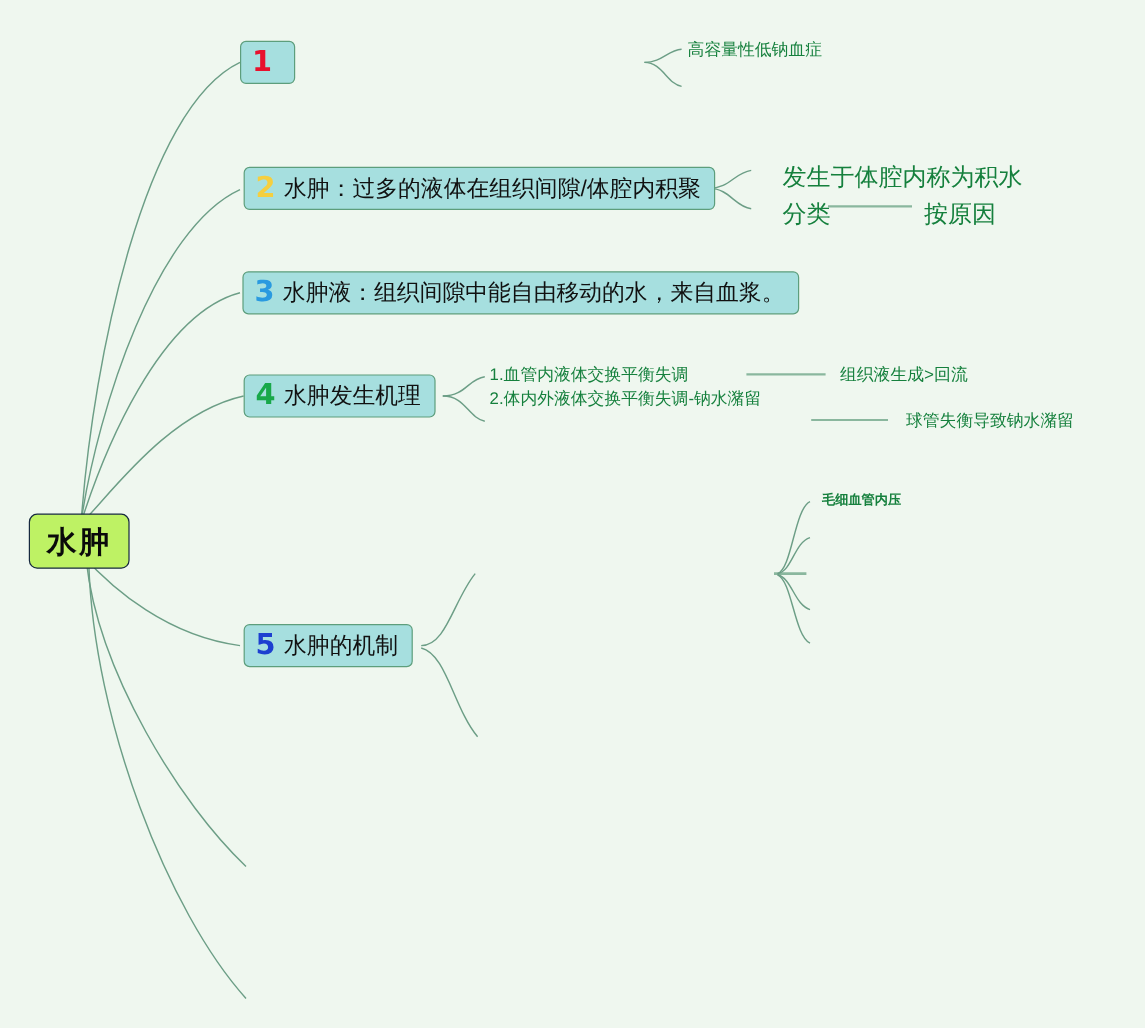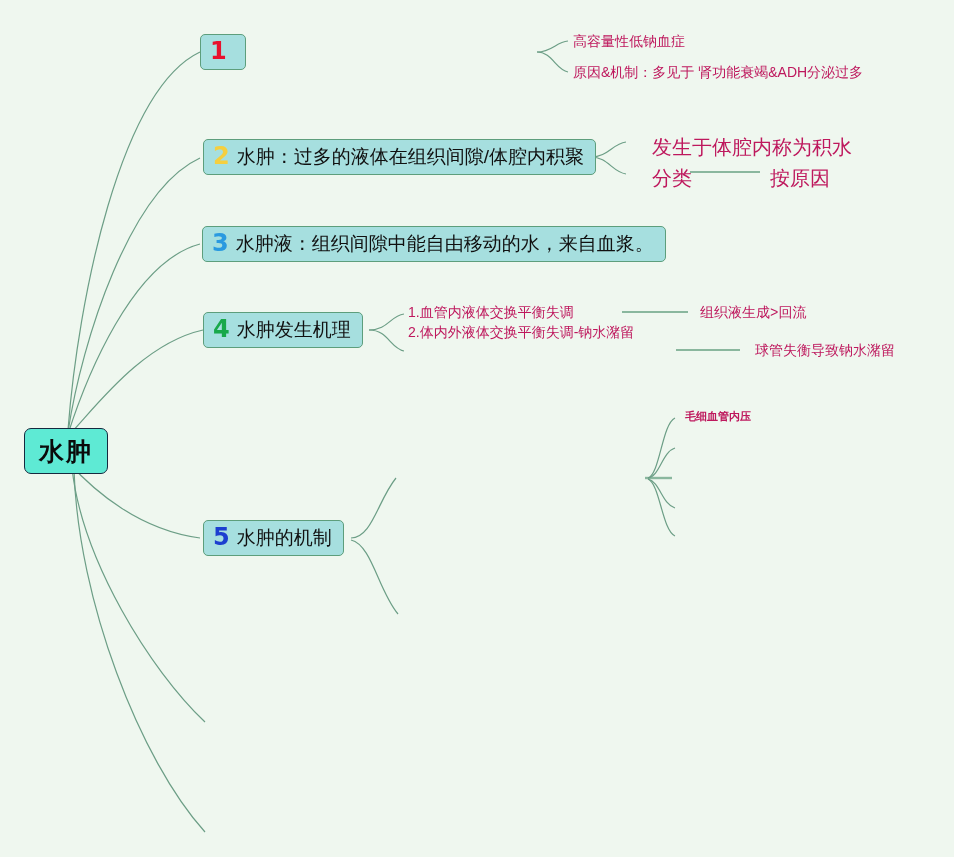--- a/index.html
+++ b/index.html
@@ -25,21 +25,21 @@
   }
   .node {
     position: absolute;
     box-sizing: border-box;
     display: flex;
     align-items: center;
     white-space: nowrap;
   }
   
   #root-node {
-    background: #5eead4;
+    background: #bef264;
     border: 1px solid #16293f;
     border-radius: 7px;
     padding: 0 14px;
     height: 46px;
     justify-content: center;
   }
   #root-node .root-label {
     color: #0a0a0a;
     font-size: 25px;
     font-weight: bold;
@@ -69,21 +69,21 @@
   }
   .num-1 { color: #e8112d; }
   .num-2 { color: #f5cf3f; }
   .num-3 { color: #2a9ae0; }
   .num-4 { color: #18a84a; }
   .num-5 { color: #1c3fd0; }
   
   .leaf {
     position: absolute;
     white-space: nowrap;
-    color: #be185d;
+    color: #15803d;
     font-size: 14px;
   }
   .leaf.sz15 { font-size: 20px; }
   .leaf.sz16 { font-size: 11px; font-weight: bold; }
 </style>
 </head>
 <body>
 
 <div id="mindmap-canvas">
 
@@ -124,21 +124,20 @@
   </svg>
 
   <div class="node" id="root-node" style="left:24px; top:428px;">
     <span class="root-label">水肿</span>
   </div>
 
   <div class="node branch-box" style="left:200px; top:34px;">
     <span class="branch-num num-1">1</span>
   </div>
   <div class="leaf" style="left:573px; top:33px;"><span>高容量性低钠血症</span></div>
-  <div class="leaf" style="left:573px; top:64px;"><span>原因&amp;机制：多见于 肾功能衰竭&amp;ADH分泌过多</span></div>
 
   <div class="node branch-box" style="left:203px; top:139px;">
     <span class="branch-num num-2">2</span>
     <span class="branch-text">水肿：过多的液体在组织间隙/体腔内积聚</span>
   </div>
   <div class="leaf sz15" style="left:652px; top:134px;"><span>发生于体腔内称为积水</span></div>
   <div class="leaf sz15" style="left:652px; top:165px;"><span>分类</span></div>
   <div class="leaf sz15" style="left:770px; top:165px;"><span>按原因</span></div>
 
   <div class="node branch-box" style="left:202px; top:226px;">

